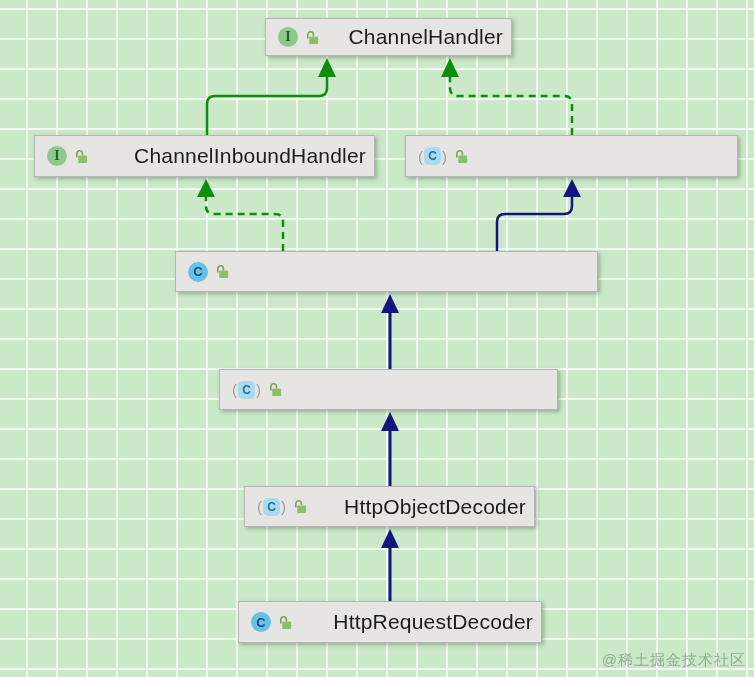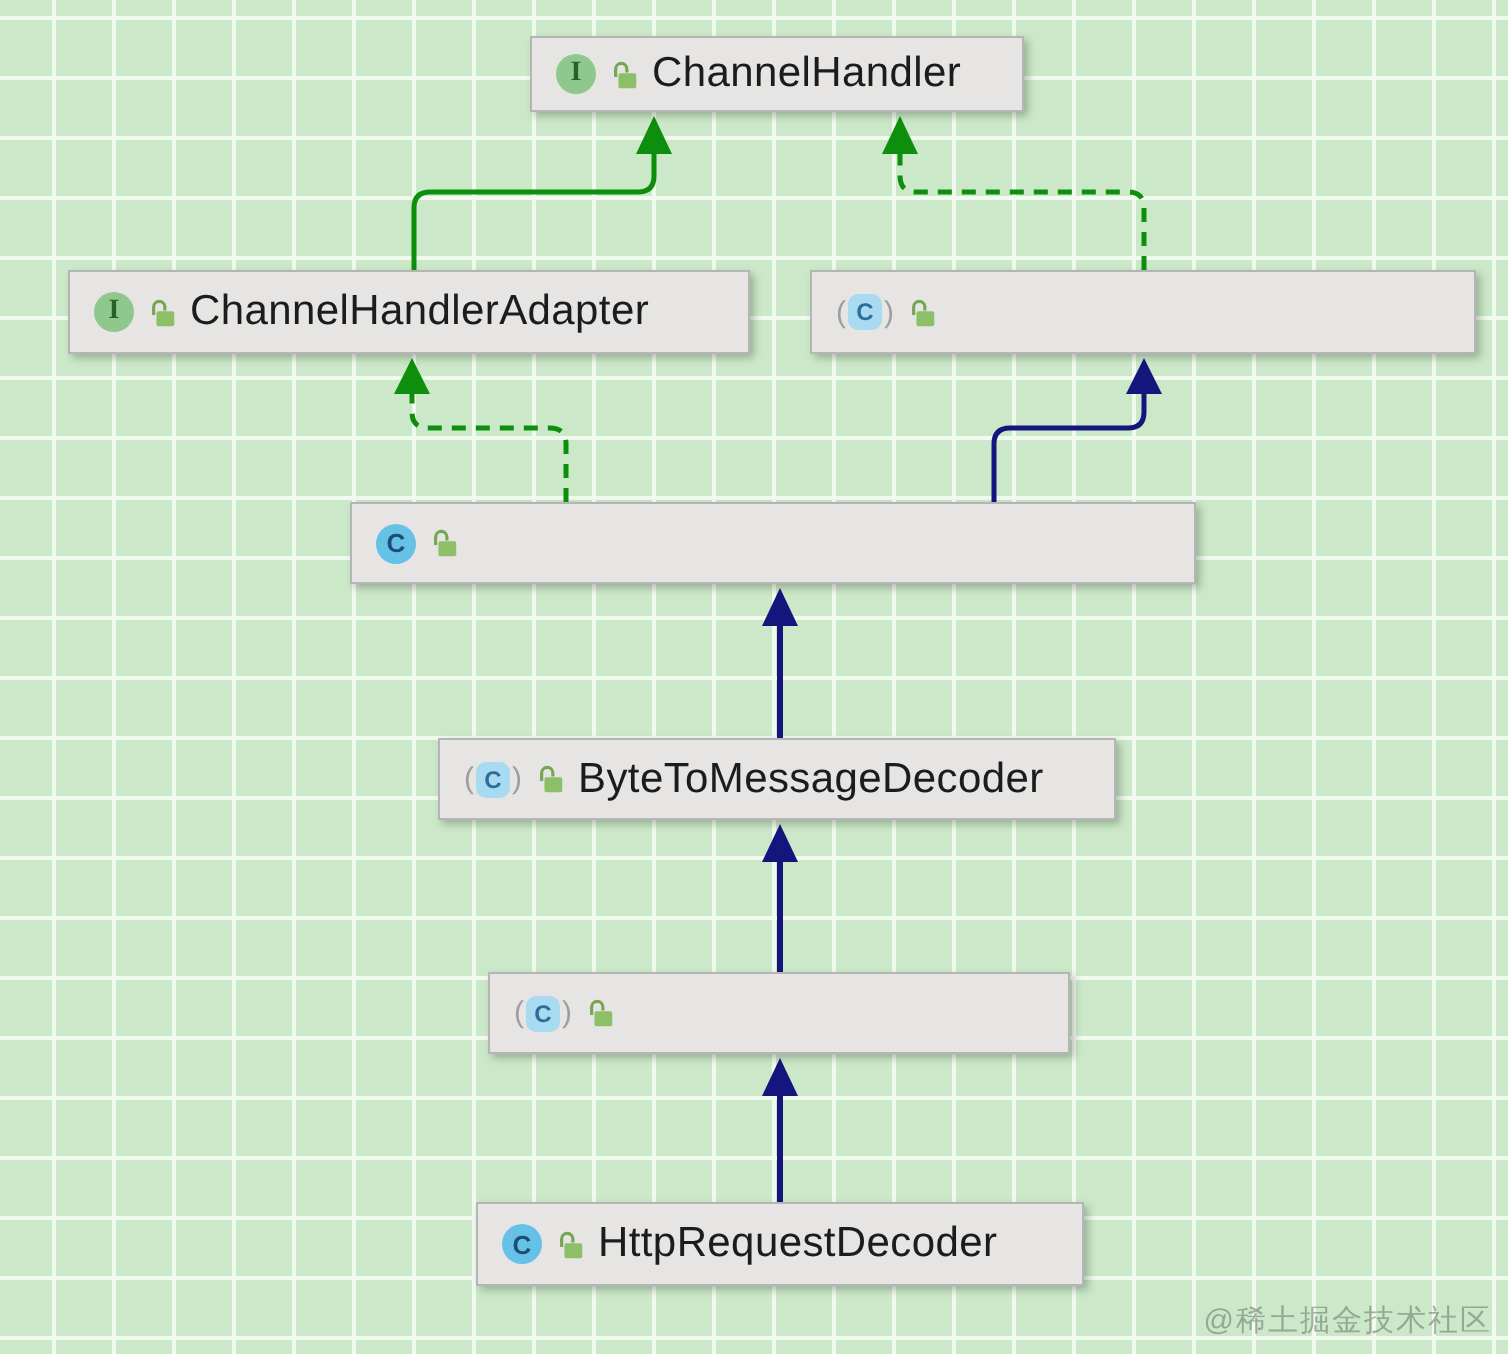--- a/index.html
+++ b/index.html
@@ -22,21 +22,21 @@
   svg.edges path.dashed{stroke-dasharray:7 5;}
 
   .node{
     position:absolute;box-sizing:border-box;
     background:#e6e5e3;border:1px solid #b5b5b5;
     box-shadow:2px 2px 4px rgba(0,0,0,0.25);
     display:flex;align-items:center;gap:6px;
     padding-left:12px;cursor:default;
   }
   .node .label{
-    flex:1;text-align:left;font-size:21px;color:#1c1c1c;
+    flex:1;text-align:right;font-size:21px;color:#1c1c1c;
     white-space:nowrap;padding-right:8px;letter-spacing:0.2px;
   }
   .type-icon{display:inline-flex;align-items:center;}
   .type-icon i{
     font-style:normal;width:20px;height:20px;border-radius:50%;
     display:flex;align-items:center;justify-content:center;flex:none;
   }
   .type-icon.interface i{background:#8fc88f;color:#256325;font:700 14px "Liberation Serif",serif;}
   .type-icon.class i{background:#66c1e6;color:#1d4c74;font:700 13px "Liberation Sans",sans-serif;}
   .type-icon.abstract i{background:#a8daf1;color:#2c6d99;width:17px;height:18px;border-radius:5px;font:700 12px "Liberation Sans",sans-serif;}
@@ -108,21 +108,21 @@
   <div class="node" style="left:34px;top:135px;width:341px;height:42px">
     <span class="type-icon interface">
         <i>I</i>
       </span>
     <span class="lock">
       <svg width="15" height="15" viewBox="0 0 16 16">
           <path d="M3 9 V4.8 A3 3 0 0 1 9 4.8 V6.6" fill="none" stroke="#76a653" stroke-width="1.7"></path>
           <rect x="4.5" y="7" width="9.5" height="8" rx="1" fill="#8cbf68"></rect>
         </svg>
     </span>
-    <span class="label">ChannelHandlerAdapter</span>
+    <span class="label">ChannelInboundHandler</span>
   </div>
 
   <div class="node" style="left:405px;top:135px;width:333px;height:42px">
     <span class="type-icon abstract">
         <i>C</i>
       </span>
     <span class="lock">
       <svg width="15" height="15" viewBox="0 0 16 16">
           <path d="M3 9 V4.8 A3 3 0 0 1 9 4.8 V6.6" fill="none" stroke="#76a653" stroke-width="1.7"></path>
           <rect x="4.5" y="7" width="9.5" height="8" rx="1" fill="#8cbf68"></rect>
@@ -145,33 +145,33 @@
   <div class="node" style="left:219px;top:369px;width:339px;height:41px">
     <span class="type-icon abstract">
         <i>C</i>
       </span>
     <span class="lock">
       <svg width="15" height="15" viewBox="0 0 16 16">
           <path d="M3 9 V4.8 A3 3 0 0 1 9 4.8 V6.6" fill="none" stroke="#76a653" stroke-width="1.7"></path>
           <rect x="4.5" y="7" width="9.5" height="8" rx="1" fill="#8cbf68"></rect>
         </svg>
     </span>
-    <span class="label">ByteToMessageDecoder</span>
   </div>
 
   <div class="node" style="left:244px;top:486px;width:291px;height:41px">
     <span class="type-icon abstract">
         <i>C</i>
       </span>
     <span class="lock">
       <svg width="15" height="15" viewBox="0 0 16 16">
           <path d="M3 9 V4.8 A3 3 0 0 1 9 4.8 V6.6" fill="none" stroke="#76a653" stroke-width="1.7"></path>
           <rect x="4.5" y="7" width="9.5" height="8" rx="1" fill="#8cbf68"></rect>
         </svg>
     </span>
+    <span class="label">HttpObjectDecoder</span>
   </div>
 
   <div class="node" style="left:238px;top:601px;width:304px;height:42px">
     <span class="type-icon class">
         <i>C</i>
       </span>
     <span class="lock">
       <svg width="15" height="15" viewBox="0 0 16 16">
           <path d="M3 9 V4.8 A3 3 0 0 1 9 4.8 V6.6" fill="none" stroke="#76a653" stroke-width="1.7"></path>
           <rect x="4.5" y="7" width="9.5" height="8" rx="1" fill="#8cbf68"></rect>

